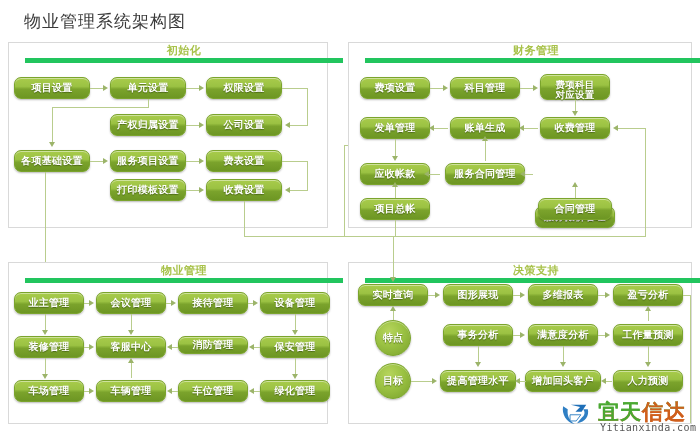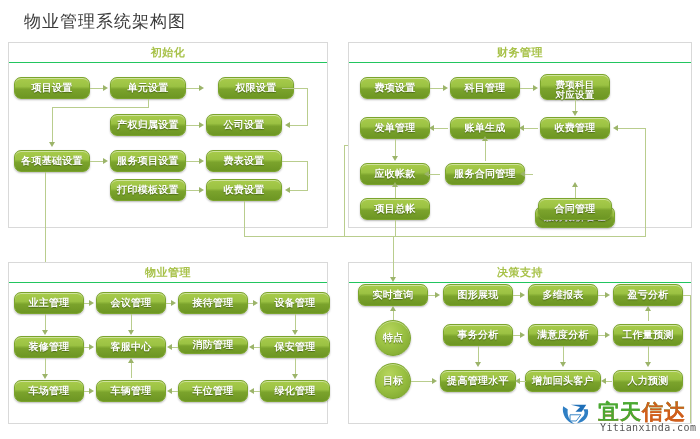--- a/index.html
+++ b/index.html
@@ -15,22 +15,22 @@
     font-size:17px;color:#3a3a3a;letter-spacing:1px;
     white-space:nowrap;
   }
 
   
   .panel{
     position:absolute;border:1px solid #d9d9d9;background:#ffffff;
     box-sizing:border-box;
   }
   .panel-head{
-    position:absolute;left:0;top:0;width:100%;height:20px;
-    border-bottom:1px solid #22c55e;box-sizing:border-box;
+    position:absolute;left:16px;top:0;width:100%;height:20px;
+    border-bottom:5px solid #22c55e;box-sizing:border-box;
     display:flex;align-items:center;justify-content:center;
   }
   .panel-title{
     font-size:11px;font-weight:bold;color:#a8c24a;letter-spacing:.5px;
     white-space:nowrap;
   }
 
   #panel-init{left:8px;top:42px;width:320px;height:186px;}
   #panel-fin {left:348px;top:42px;width:344px;height:186px;}
   #panel-prop{left:8px;top:262px;width:320px;height:162px;}
@@ -102,21 +102,21 @@
   <div class="page-title">物业管理系统架构图</div>
 
   <div class="panel" id="panel-init">
     <div class="panel-head">
       <div class="panel-title">初始化</div>
     </div>
   </div>
 
   <div class="node" style="left:14px;top:77px;width:76px;height:22px;">项目设置</div>
   <div class="node" style="left:110px;top:77px;width:76px;height:22px;">单元设置</div>
-  <div class="node" style="left:218px;top:77px;width:76px;height:22px;">权限设置</div>
+  <div class="node" style="left:206px;top:77px;width:76px;height:22px;">权限设置</div>
   <div class="node" style="left:110px;top:114px;width:76px;height:22px;">产权归属设置</div>
   <div class="node" style="left:206px;top:114px;width:76px;height:22px;">公司设置</div>
   <div class="node" style="left:14px;top:150px;width:76px;height:22px;">各项基础设置</div>
   <div class="node" style="left:110px;top:150px;width:76px;height:22px;">服务项目设置</div>
   <div class="node" style="left:206px;top:150px;width:76px;height:22px;">费表设置</div>
   <div class="node" style="left:110px;top:179px;width:76px;height:22px;">打印模板设置</div>
   <div class="node" style="left:206px;top:179px;width:76px;height:22px;">收费设置</div>
 
   <div class="conn h" style="left:90px;top:88px;width:14px;"></div>
   <div class="arrow r" style="left:103px;top:84.5px;"></div>

